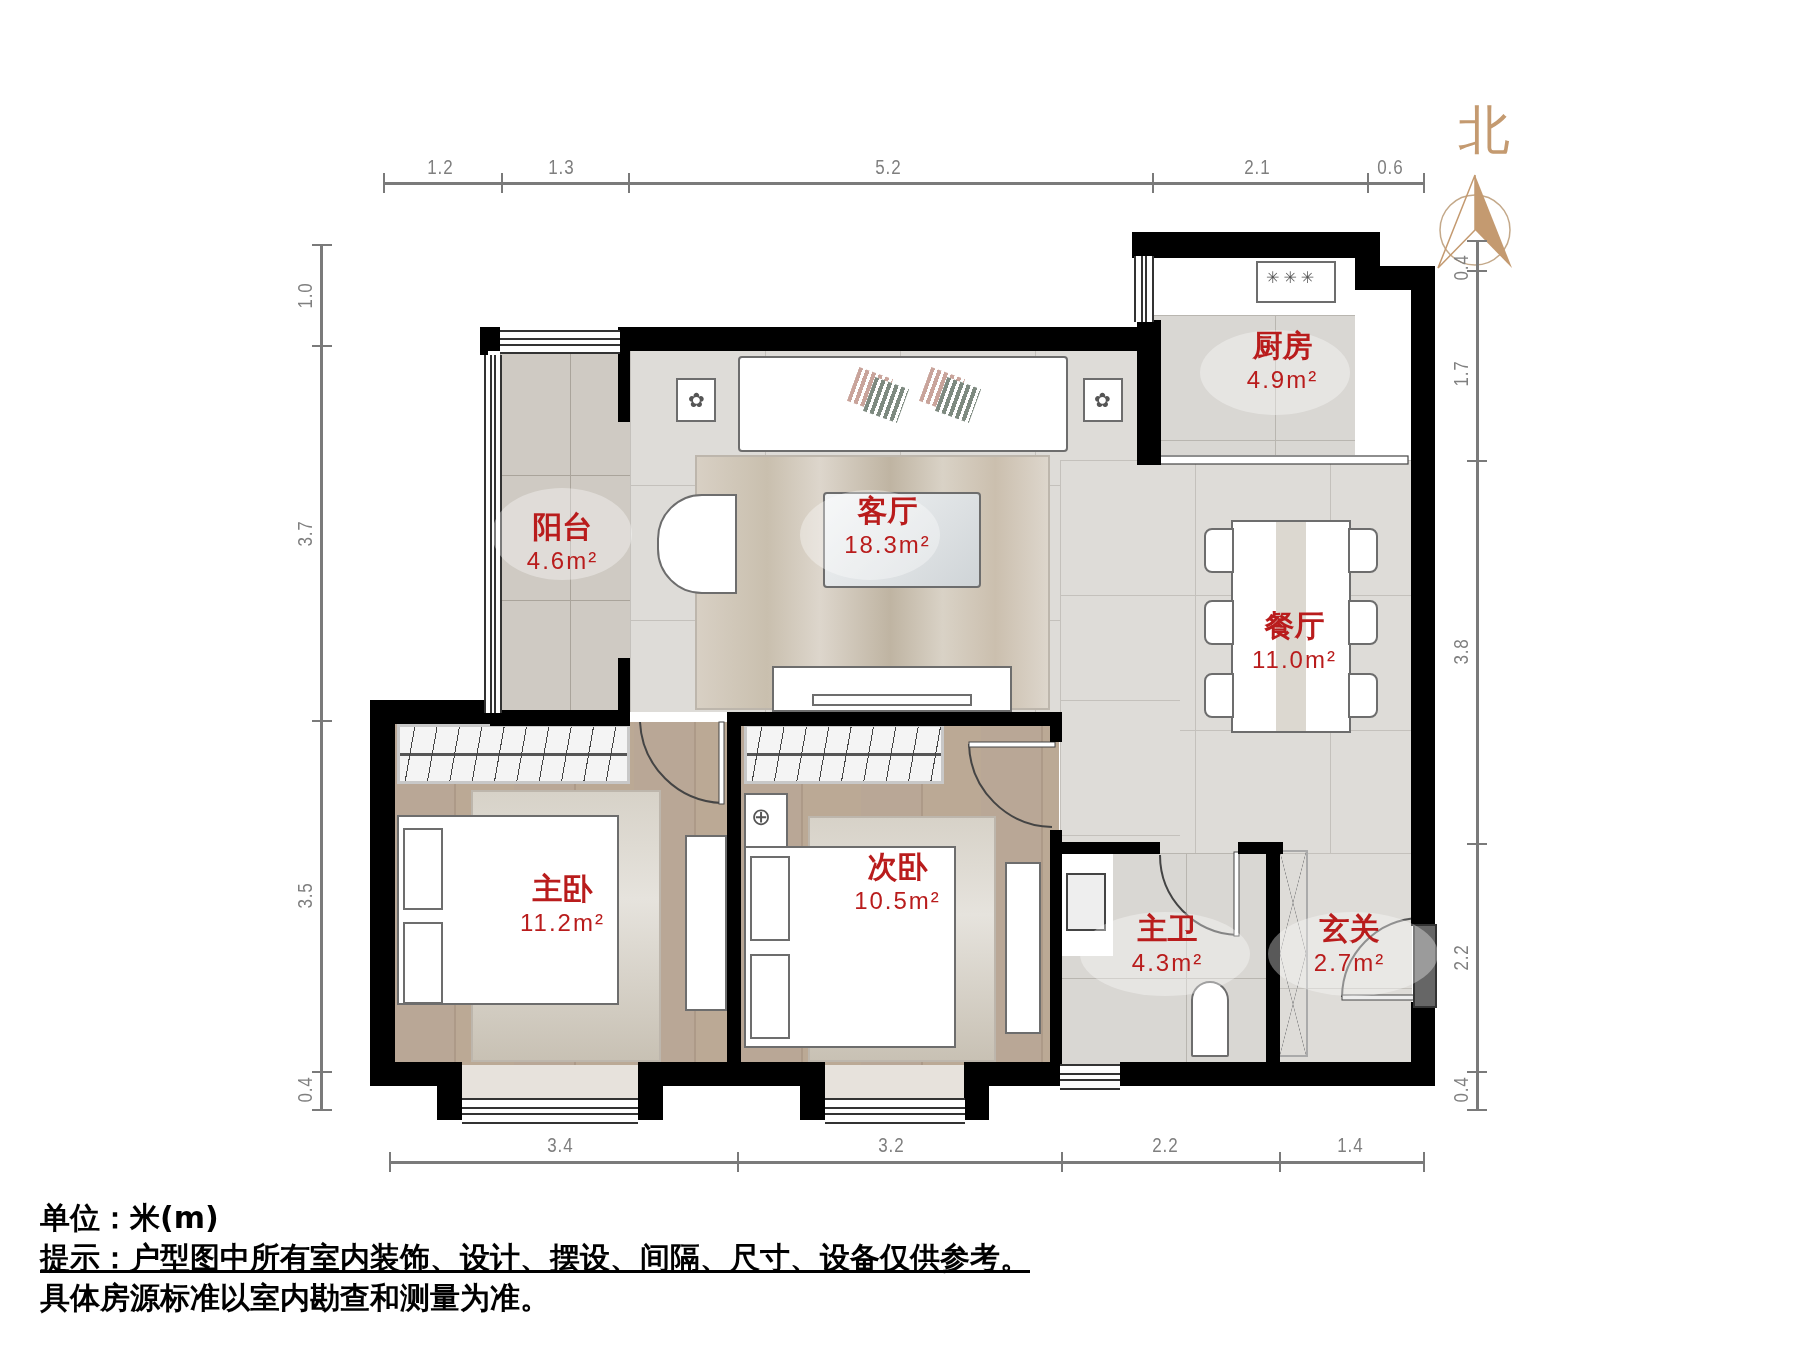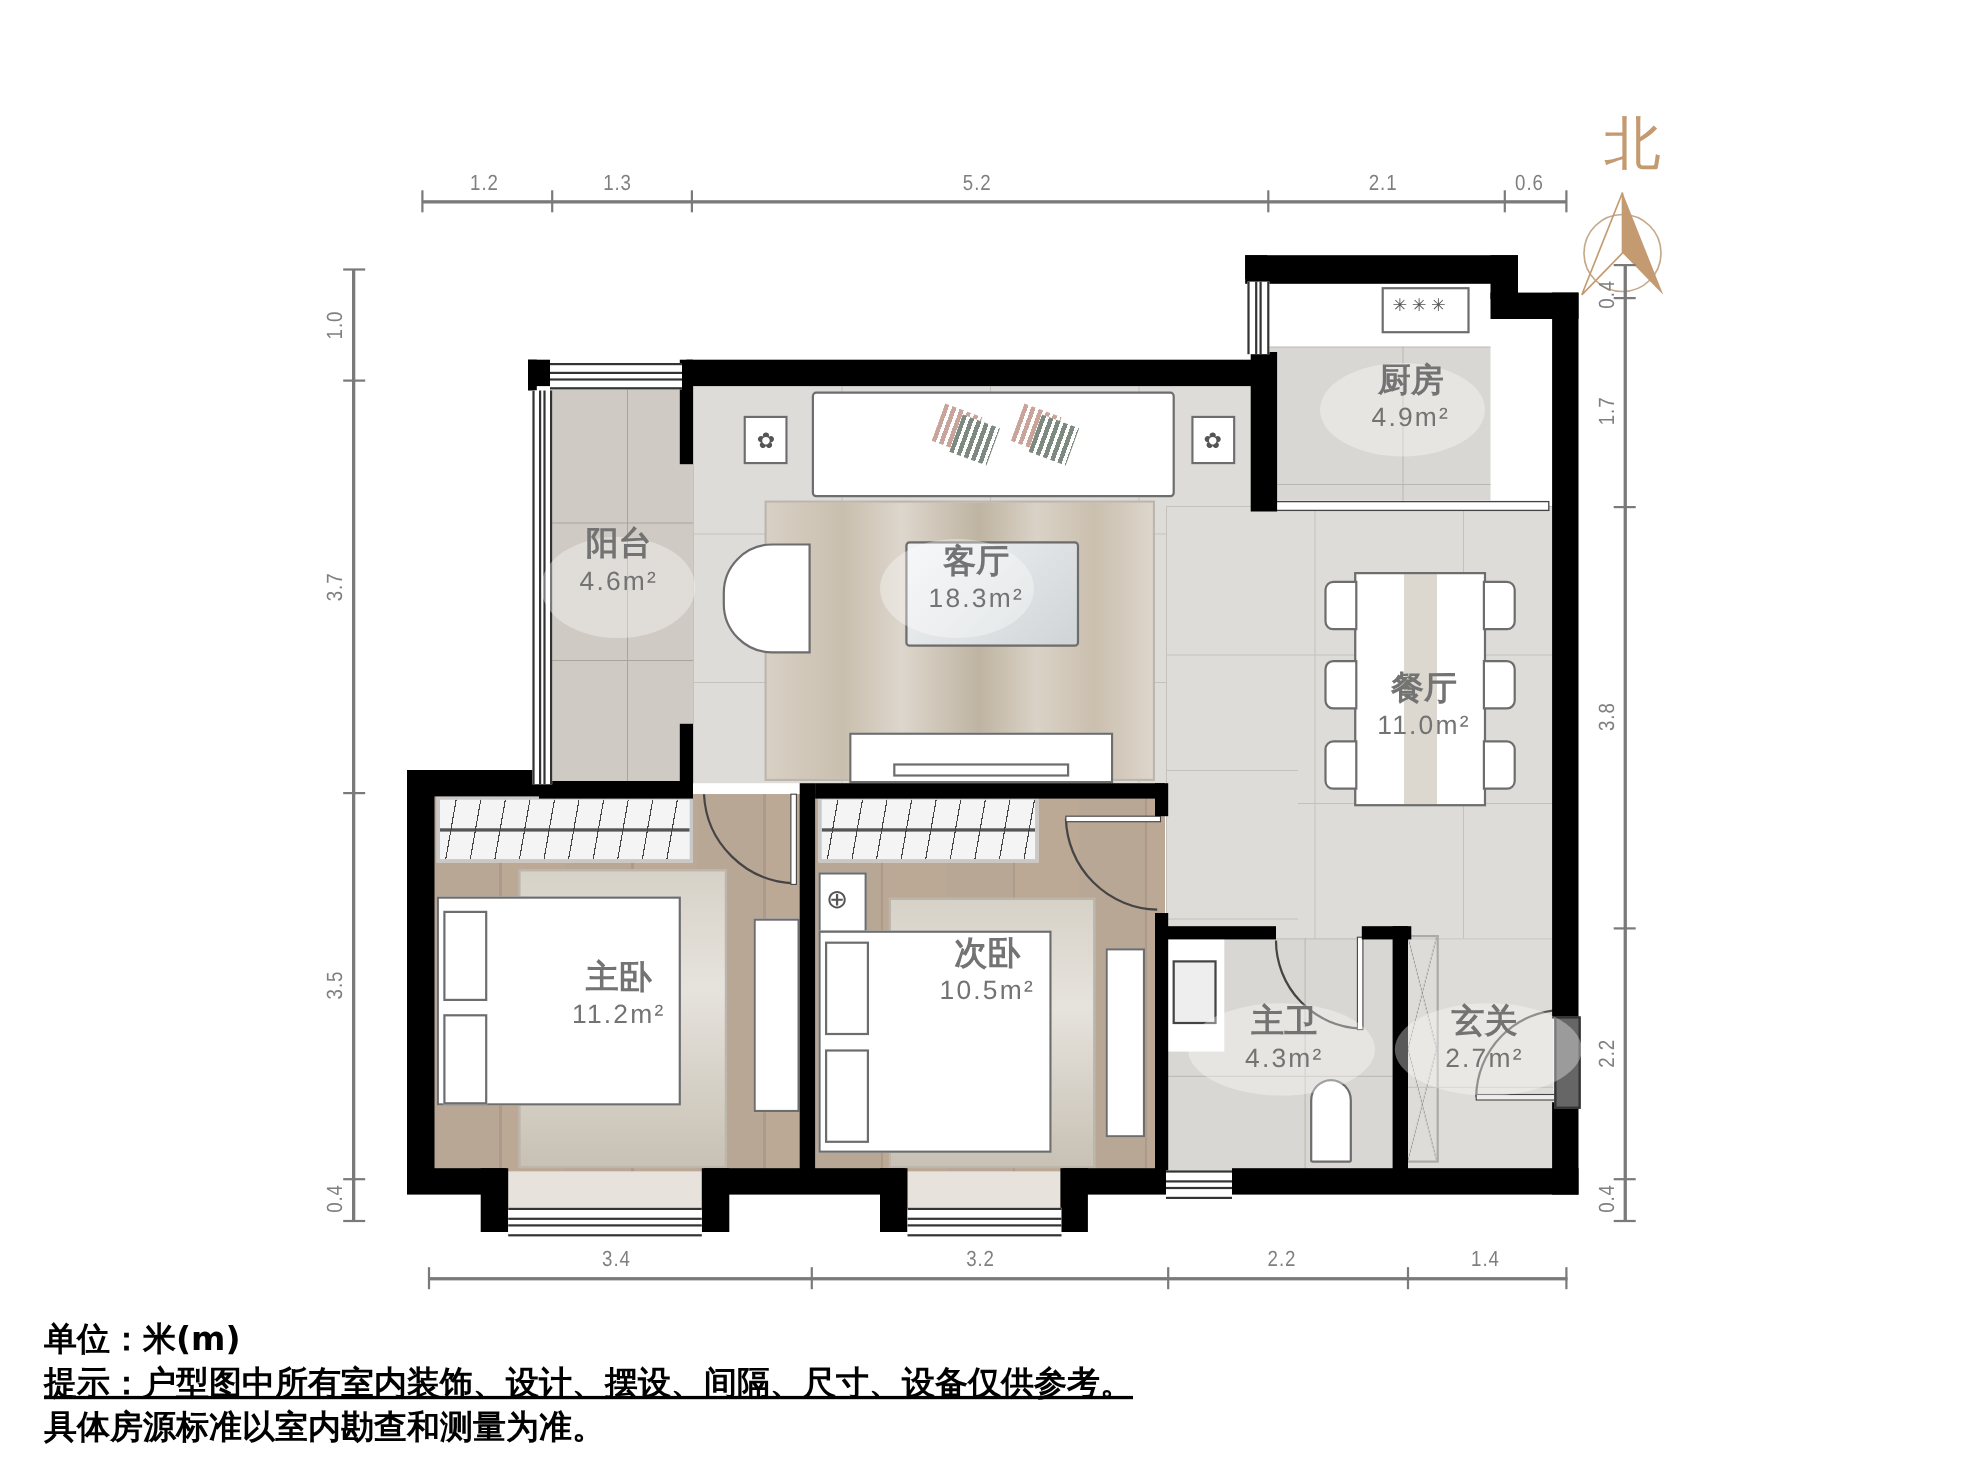--- a/index.html
+++ b/index.html
@@ -36,21 +36,21 @@
   
   .win-h { position:absolute; background:#fff; border-top:2px solid #333; border-bottom:2px solid #333;
            background-image: linear-gradient(#333,#333), linear-gradient(#333,#333);
            background-repeat:no-repeat; background-size:100% 2px, 100% 2px;
            background-position:0 33%, 0 66%; }
   .win-v { position:absolute; background:#fff; border-left:2px solid #333; border-right:2px solid #333;
            background-image: linear-gradient(#333,#333), linear-gradient(#333,#333);
            background-repeat:no-repeat; background-size:2px 100%, 2px 100%;
            background-position:33% 0, 66% 0; }
   
-  .room-label { position:absolute; text-align:center; color:#737373; }
+  .room-label { position:absolute; text-align:center; color:#b91c1c; }
   .room-label .name { font-family:"DejaVu Sans", sans-serif; font-size:30px; font-weight:bold; line-height:38px; display:block; }
   .room-label .area { font-family:"Liberation Sans", sans-serif; font-size:24px; line-height:30px; display:block; letter-spacing:2px; }
   .halo { position:absolute; border-radius:50%; background:rgba(255,255,255,0.35); }
   
   .furn { position:absolute; background:#fff; border:2px solid #6d6d6d; box-sizing:border-box; }
   .wardrobe { position:absolute; background:#f4f4f4; border:3px solid #c8c8c8; box-sizing:border-box;
      background-image: repeating-linear-gradient(100deg, transparent 0 14px, #444 14px 15px, transparent 15px 22px),
                        linear-gradient(#555,#555);
      background-size:100% 100%, 100% 3px; background-position:0 0, 0 50%; background-repeat:repeat,no-repeat; }
   .rug { position:absolute; box-sizing:border-box; border:2px solid #bdb6ac; }
@@ -277,21 +277,21 @@
   <div class="win-h" style="left:500px;top:330px;width:120px;height:20px;"></div>
   <div class="win-v" style="left:484px;top:355px;width:14px;height:358px;"></div>
   <div class="win-v" style="left:1134px;top:256px;width:16px;height:66px;"></div>
   <div class="win-h" style="left:462px;top:1098px;width:176px;height:22px;"></div>
   <div class="win-h" style="left:825px;top:1098px;width:140px;height:22px;"></div>
   <div class="win-h" style="left:1060px;top:1064px;width:60px;height:22px;"></div>
   <div class="abs" style="left:1413px;top:924px;width:20px;height:80px;background:#666;border:2px solid #333;"></div>
 </div>
 
 <div class="halo" style="left:492px;top:488px;width:140px;height:92px;"></div>
-<div class="room-label" style="left:505px;top:476px;width:115px;">
+<div class="room-label" style="left:505px;top:508px;width:115px;">
   <span class="name">阳台</span>
   <span class="area">4.6m²</span>
 </div>
 
 <div class="halo" style="left:800px;top:490px;width:140px;height:90px;"></div>
 <div class="room-label" style="left:825px;top:492px;width:125px;">
   <span class="name">客厅</span>
   <span class="area">18.3m²</span>
 </div>
 

